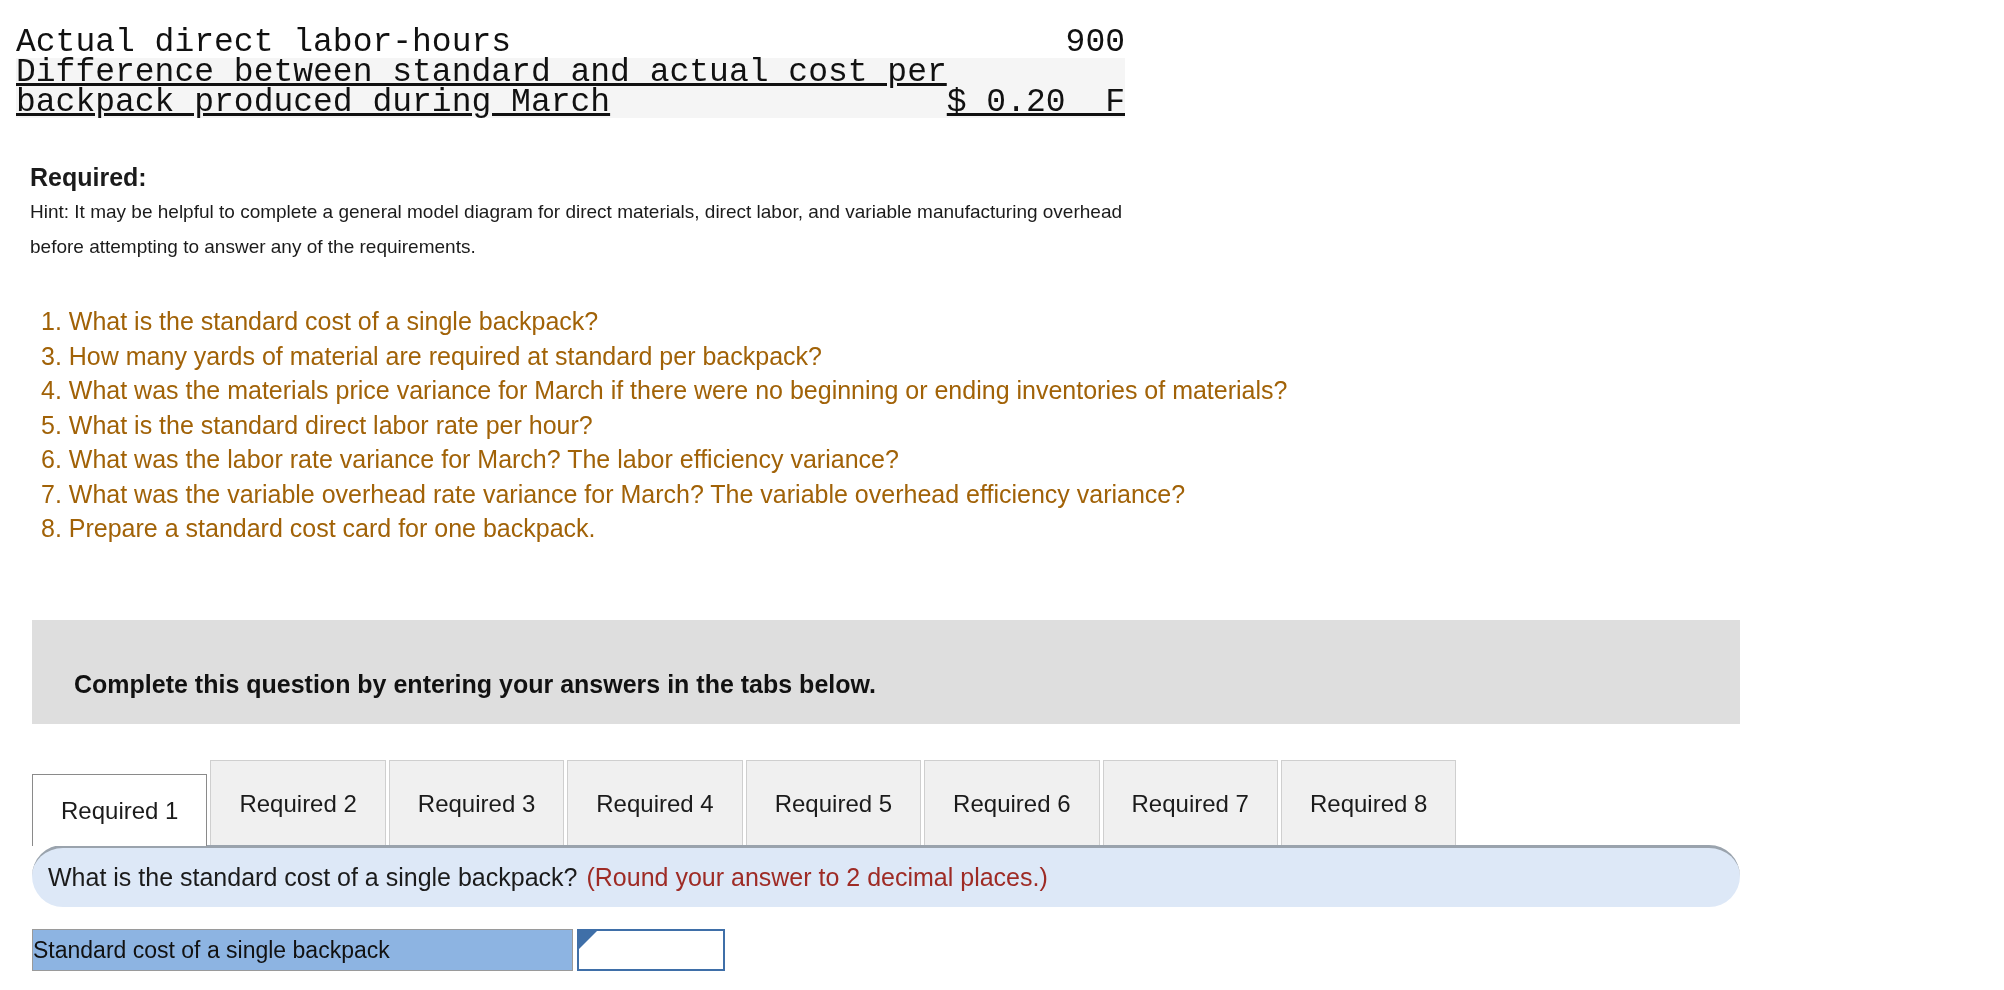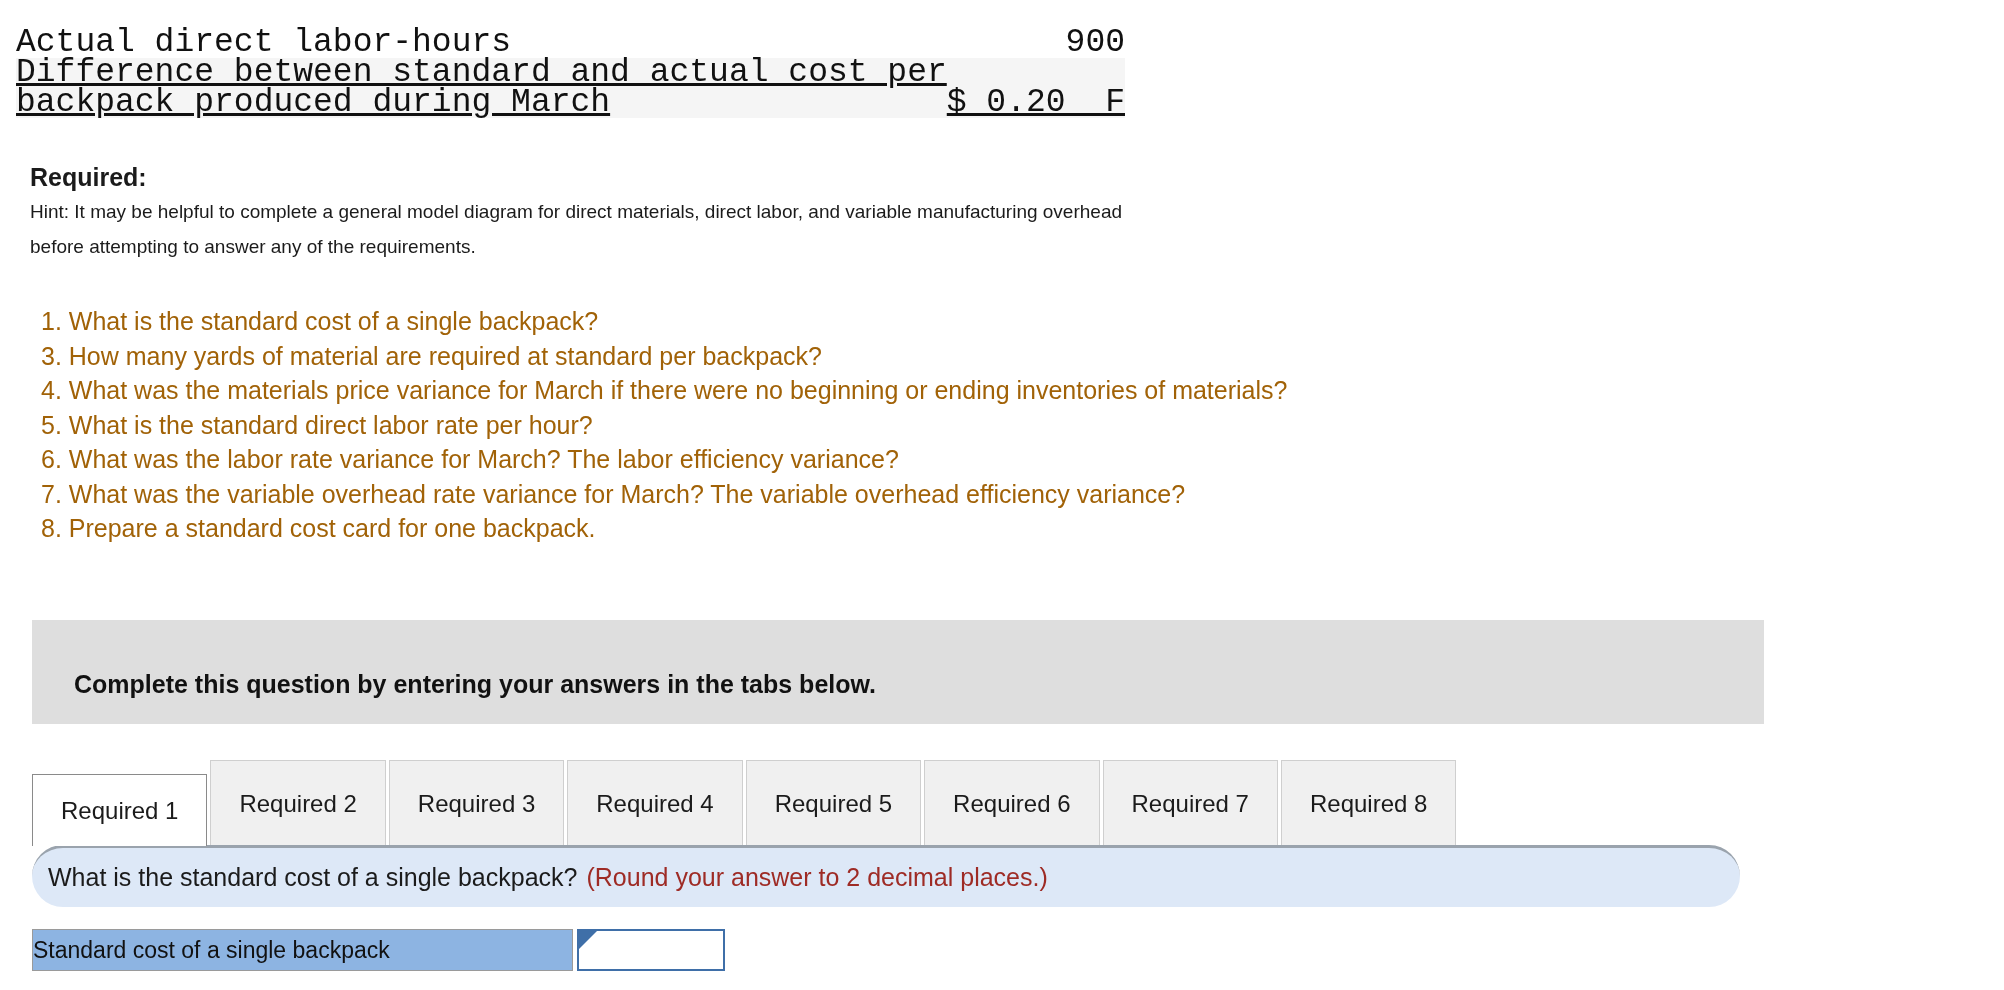--- a/index.html
+++ b/index.html
@@ -70,21 +70,20 @@
   .questions .q { white-space: nowrap; }
 
   
   .instruction-banner {
     position: absolute;
     left: 32px;
     top: 620px;
     width: 1708px;
     height: 104px;
     background: #dedede;
-    padding-left: 24px;
   }
   .instruction-banner .txt {
     position: absolute;
     left: 42px;
     top: 50px;
     font-size: 25px;
     font-weight: bold;
     color: #111111;
     white-space: nowrap;
   }

